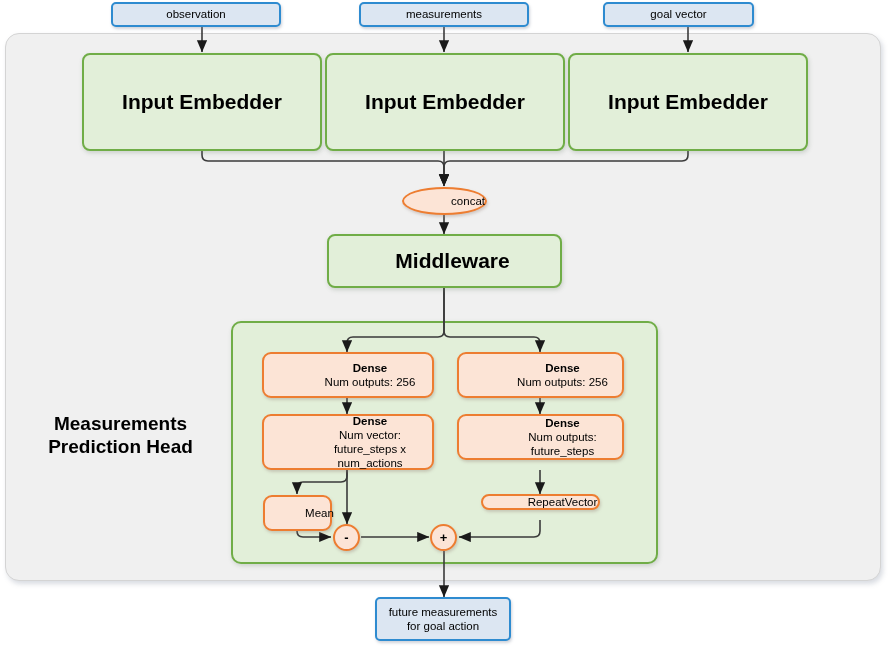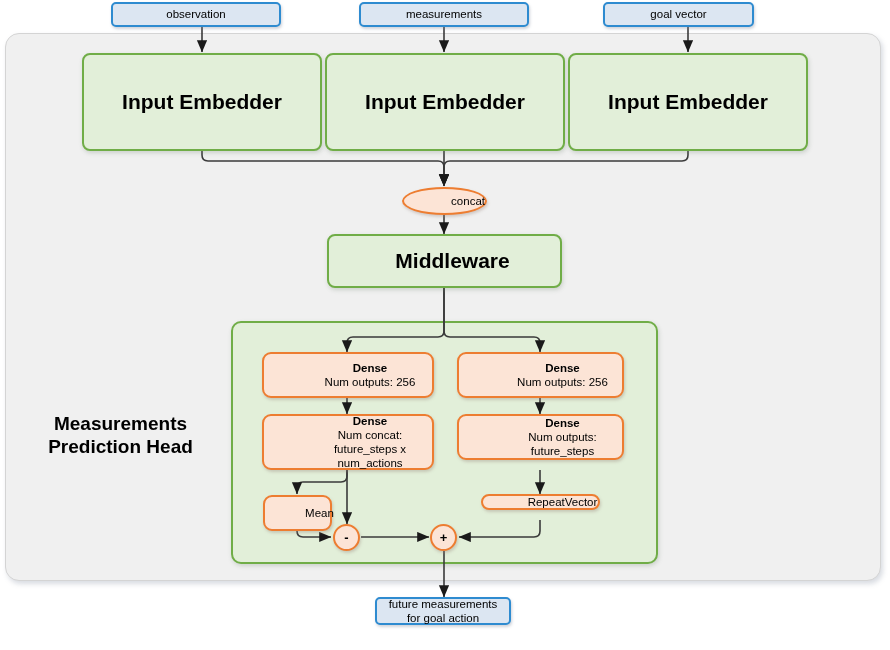--- a/index.html
+++ b/index.html
@@ -185,21 +185,21 @@
     <span>Middleware</span>
   </div>
 
   <div class="node orange-box stack" style="left:262px; top:352px; width:172px; height:46px;">
     <span class="l1">Dense</span>
     <span>Num outputs: 256</span>
   </div>
 
   <div class="node orange-box stack" style="left:262px; top:414px; width:172px; height:56px;">
     <span class="l1">Dense</span>
-    <span>Num concat:</span>
+    <span>Num vector:</span>
     <span>future_steps x num_actions</span>
   </div>
 
   <div class="node orange-box stack" style="left:457px; top:352px; width:167px; height:46px;">
     <span class="l1">Dense</span>
     <span>Num outputs: 256</span>
   </div>
 
   <div class="node orange-box stack" style="left:457px; top:414px; width:167px; height:46px;">
     <span class="l1">Dense</span>
@@ -215,18 +215,18 @@
   </div>
 
   <div class="node op-circle" style="left:333px; top:524px; width:27px; height:27px;">
     <span>-</span>
   </div>
 
   <div class="node op-circle" style="left:430px; top:524px; width:27px; height:27px;">
     <span>+</span>
   </div>
 
-  <div class="node io-box stack" style="left:375px; top:597px; width:136px; height:28px;">
+  <div class="node io-box stack" style="left:375px; top:597px; width:136px; height:44px;">
     <span>future measurements</span>
     <span>for goal action</span>
   </div>
 
 </div>
 
 </body></html>

